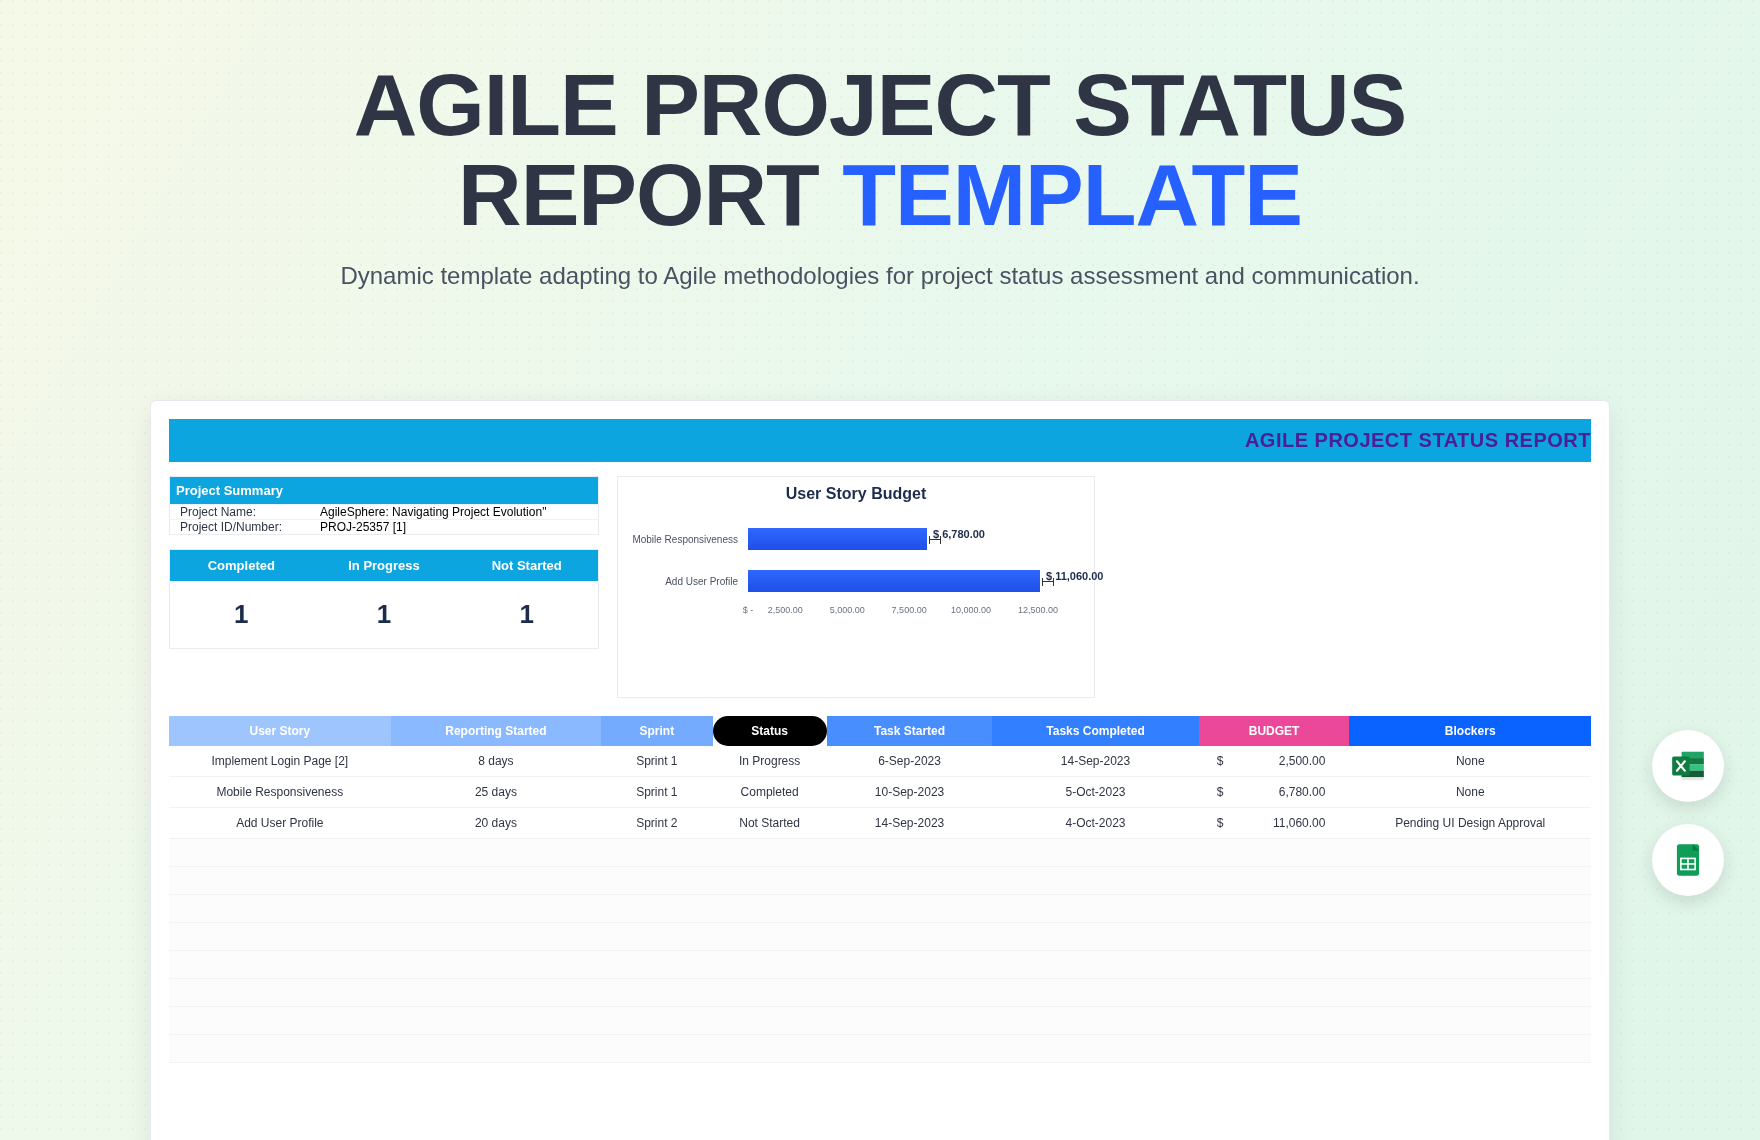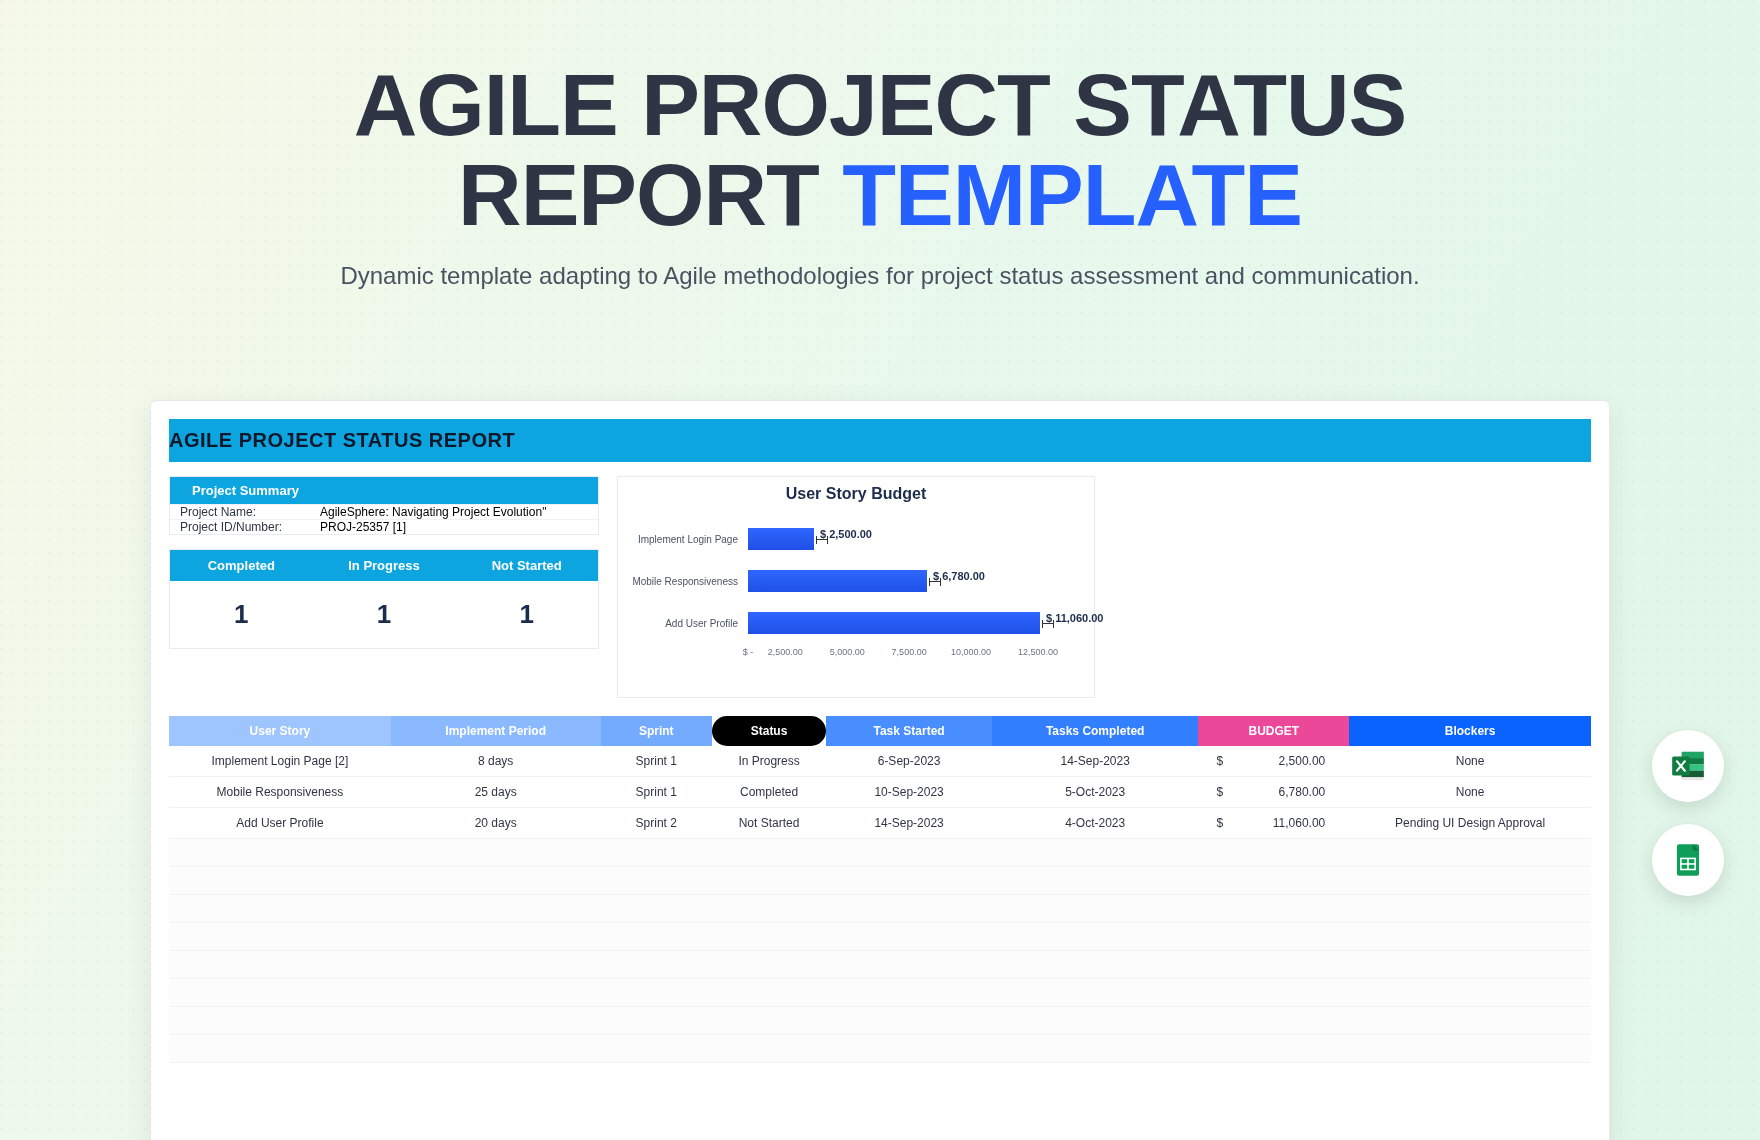--- a/index.html
+++ b/index.html
@@ -39,40 +39,40 @@
     bottom: -40px;
     background: #fff;
     border-radius: 6px;
     box-shadow: 0 8px 28px rgba(0,0,0,.08);
     padding: 18px;
     border: 1px solid #e5e8ee;
   }
 
   .banner {
     background: #0da5e0;
-    color: #0f172a;
+    color: #4c1d95;
     font-weight: 800;
-    text-align: left;
+    text-align: right;
     font-size: 20px;
     padding: 10px 0;
     letter-spacing: .5px;
   }
 
   .top-row {
     display: grid;
     grid-template-columns: 430px 1fr 1fr;
     gap: 18px;
     margin-top: 14px;
   }
 
   .card { border: 1px solid #e8ecf1; background: #fff; }
 
   .proj-summary .hdr {
     background: #0da5e0; color: #fff; font-weight: 700;
-    font-size: 13px; padding: 6px 22px;
+    font-size: 13px; padding: 6px 6px;
   }
   .proj-summary .row {
     display: grid; grid-template-columns: 140px 1fr;
     font-size: 12px; border-top: 1px solid #eef1f5;
   }
   .proj-summary .row > div { padding: 0 10px; }
   .proj-summary .row > div:first-child { color: #2f3544; }
 
   .status-boxes { margin-top: 14px; }
   .status-grid {
@@ -166,27 +166,20 @@
           <div class="val">1</div>
           <div class="val">1</div>
         </div>
       </div>
     </div>
 
 
     <div class="card chart-card">
       <div class="chart-title">User Story Budget</div>
       <div class="bar-chart" id="bar-chart">
-          <div class="bar-row">
-            <div class="bar-label">Implement Login Page</div>
-            <div class="bar" style="width: 20%;">
-              <span class="err"></span>
-              <span class="val">$ 2,500.00</span>
-            </div>
-          </div>
           <div class="bar-row">
             <div class="bar-label">Mobile Responsiveness</div>
             <div class="bar" style="width: 54.24%; text-align: center;">
               <span class="err"></span>
               <span class="val">$ 6,780.00</span>
             </div>
           </div>
           <div class="bar-row">
             <div class="bar-label">Add User Profile</div>
             <div class="bar" style="width: 88.48%;">
@@ -203,21 +196,21 @@
             <span>12,500.00</span>
           </div>
         </div>
     </div>
   </div>
 
   <table class="main-table">
     <thead>
         <tr id="thead-row">
           <th style="background: rgb(159, 197, 255);">User Story</th>
-          <th style="background: rgb(138, 185, 255);">Implement Period</th>
+          <th style="background: rgb(138, 185, 255);">Reporting Started</th>
           <th style="background: rgb(116, 171, 255);">Sprint</th>
           <th style="background: #000000; border-radius: 15px;">Status</th>
           <th style="background: rgb(72, 142, 255); margin-top: 10px;">Task Started</th>
           <th style="background: rgb(50, 127, 255);">Tasks Completed</th>
           <th style="background: #ec4899;">BUDGET</th>
           <th style="background: rgb(10, 98, 255);">Blockers</th>
         </tr>
       </thead>
     <tbody id="tbody">
         <tr>

